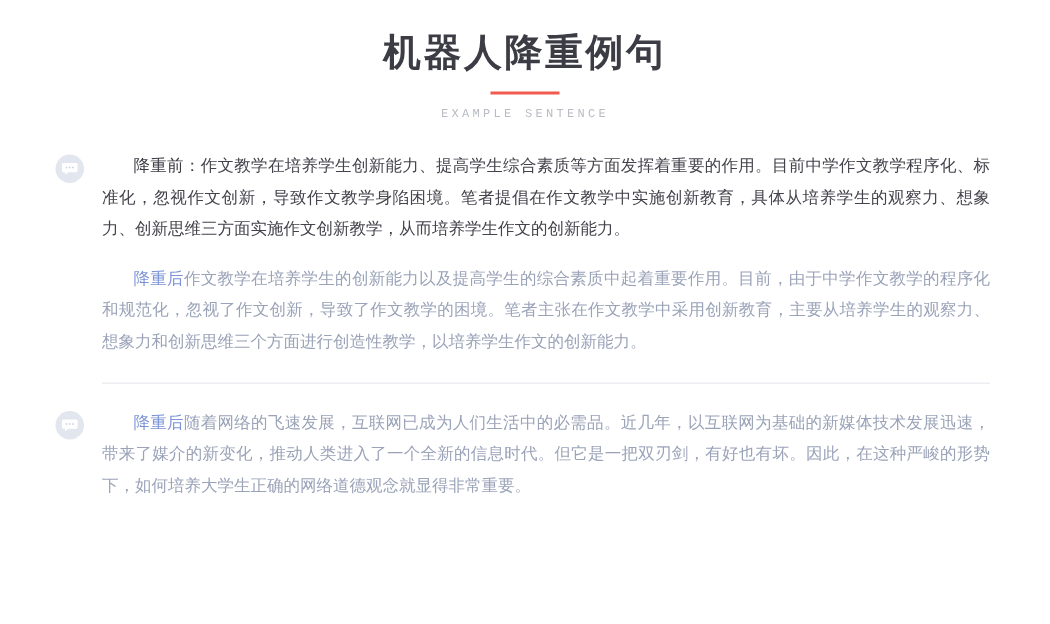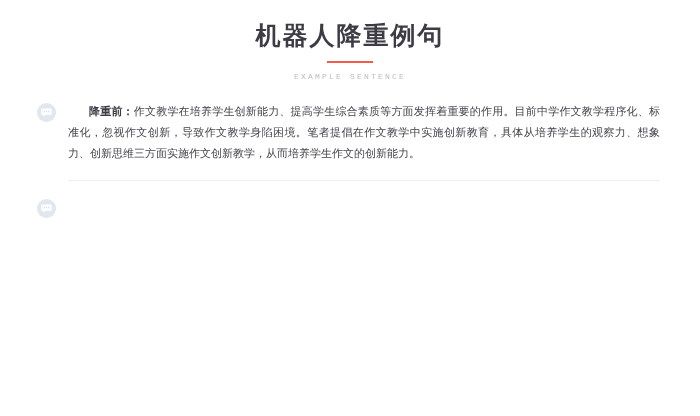--- a/index.html
+++ b/index.html
@@ -81,21 +81,21 @@
     color: #4a4a52;
   }
   .para.before {
     color: #43434b;
   }
   .para.after {
     color: #9aa3b8;
     margin-top: 12px;
   }
   .lbl {
-    font-weight: bold;
+    font-weight: normal;
     padding-left: 21px;
   }
   .lbl.before-lbl {
     color: #3a3a42;
   }
   .lbl.after-lbl {
     color: #7b93d6;
   }
   .txt-after {
     color: #9aa3b8;
@@ -126,32 +126,34 @@
       <span class="bubble-icon">
         <svg width="11" height="9" viewBox="0 0 11 9" aria-hidden="true">
           <path d="M1.2 0.6 H9.8 A0.9 0.9 0 0 1 10.7 1.5 V5.9 A0.9 0.9 0 0 1 9.8 6.8 H4.6 L2.4 8.5 V6.8 H1.2 A0.9 0.9 0 0 1 0.3 5.9 V1.5 A0.9 0.9 0 0 1 1.2 0.6 Z" fill="#ffffff"></path>
           <circle cx="3.4" cy="3.7" r="0.62" fill="#cfd5e2"></circle>
           <circle cx="5.5" cy="3.7" r="0.62" fill="#cfd5e2"></circle>
           <circle cx="7.6" cy="3.7" r="0.62" fill="#cfd5e2"></circle>
         </svg>
       </span>
       <div class="entry-body">
         <p class="para before"><span class="lbl before-lbl">降重前：</span><span>作文教学在培养学生创新能力、提高学生综合素质等方面发挥着重要的作用。目前中学作文教学程序化、标准化，忽视作文创新，导致作文教学身陷困境。笔者提倡在作文教学中实施创新教育，具体从培养学生的观察力、想象力、创新思维三方面实施作文创新教学，从而培养学生作文的创新能力。</span></p>
+        <p class="para after"><span class="lbl after-lbl">降重后</span><span class="txt-after">作文教学在培养学生的创新能力以及提高学生的综合素质中起着重要作用。目前，由于中学作文教学的程序化和规范化，忽视了作文创新，导致了作文教学的困境。笔者主张在作文教学中采用创新教育，主要从培养学生的观察力、想象力和创新思维三个方面进行创造性教学，以培养学生作文的创新能力。</span></p>
       </div>
     </div>
 
     <div class="sep"></div>
 
     <div class="entry second">
       <span class="bubble-icon">
         <svg width="11" height="9" viewBox="0 0 11 9" aria-hidden="true">
           <path d="M1.2 0.6 H9.8 A0.9 0.9 0 0 1 10.7 1.5 V5.9 A0.9 0.9 0 0 1 9.8 6.8 H4.6 L2.4 8.5 V6.8 H1.2 A0.9 0.9 0 0 1 0.3 5.9 V1.5 A0.9 0.9 0 0 1 1.2 0.6 Z" fill="#ffffff"></path>
           <circle cx="3.4" cy="3.7" r="0.62" fill="#cfd5e2"></circle>
           <circle cx="5.5" cy="3.7" r="0.62" fill="#cfd5e2"></circle>
           <circle cx="7.6" cy="3.7" r="0.62" fill="#cfd5e2"></circle>
         </svg>
       </span>
       <div class="entry-body">
+        <p class="para after"><span class="lbl after-lbl">降重后</span><span class="txt-after">随着网络的飞速发展，互联网已成为人们生活中的必需品。近几年，以互联网为基础的新媒体技术发展迅速，带来了媒介的新变化，推动人类进入了一个全新的信息时代。但它是一把双刃剑，有好也有坏。因此，在这种严峻的形势下，如何培养大学生正确的网络道德观念就显得非常重要。</span></p>
       </div>
     </div>
 
   </div>
 </div>
 
 </body></html>

